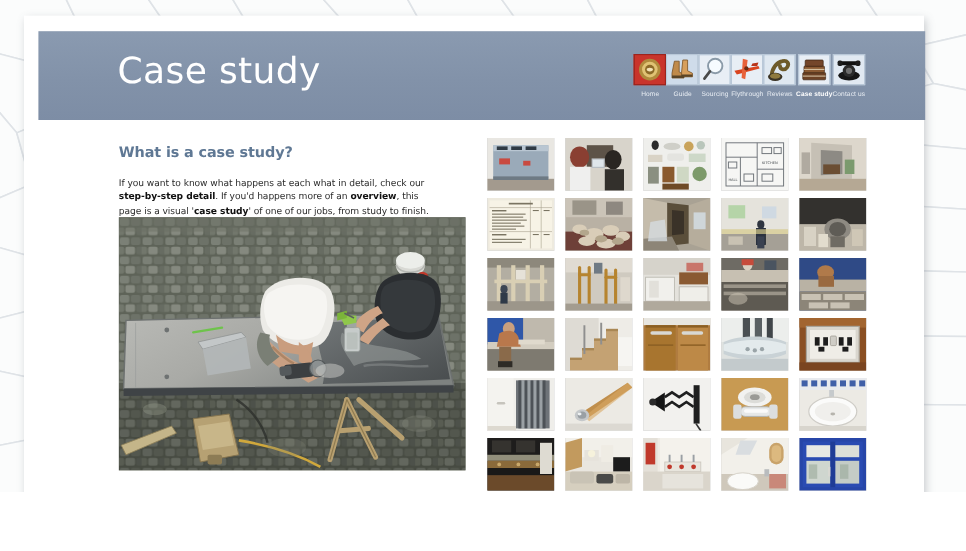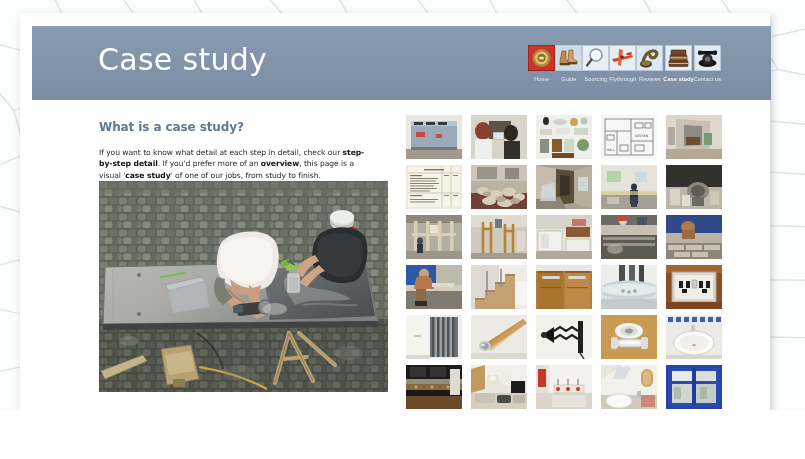--- a/index.html
+++ b/index.html
@@ -363,21 +363,21 @@
             <rect x="18" y="4.4" width="4" height="4.6" rx="1.4" fill="#1c1c1c"></rect>
           </svg>
         </span>
         <span class="nav-label">Contact us</span>
       </div>
 
     </nav>
   </div>
 
   <h1 id="heading">What is a case study?</h1>
-  <p id="intro"><span>If you want to know what detail at each step in detail, check our </span><b>step-by-step detail</b><span>. If you'd prefer more of an </span><b>overview</b><span>, this page is a visual '</span><b>case study</b><span>' of one of our jobs, from study to finish.</span></p>
+  <p id="intro"><span>If you want to know what happens at each what in detail, check our </span><b>step-by-step detail</b><span>. If you'd happens more of an </span><b>overview</b><span>, this page is a visual '</span><b>case study</b><span>' of one of our jobs, from study to finish.</span></p>
 
   <div id="hero">
     <svg width="289" height="211" viewBox="0 0 289 211" xmlns="http://www.w3.org/2000/svg">
       <defs>
         <pattern id="cobble" width="19" height="16" patternUnits="userSpaceOnUse">
           <rect width="19" height="16" fill="#5e6358"></rect>
           <rect x="0.8" y="0.8" width="8" height="6.4" rx="1.6" fill="#7b8076"></rect>
           <rect x="10" y="0.8" width="8" height="6.4" rx="1.6" fill="#6d7268"></rect>
           <rect x="-3.5" y="8.6" width="8" height="6.4" rx="1.6" fill="#72776c"></rect>
           <rect x="5.5" y="8.6" width="8" height="6.4" rx="1.6" fill="#85897f"></rect>

